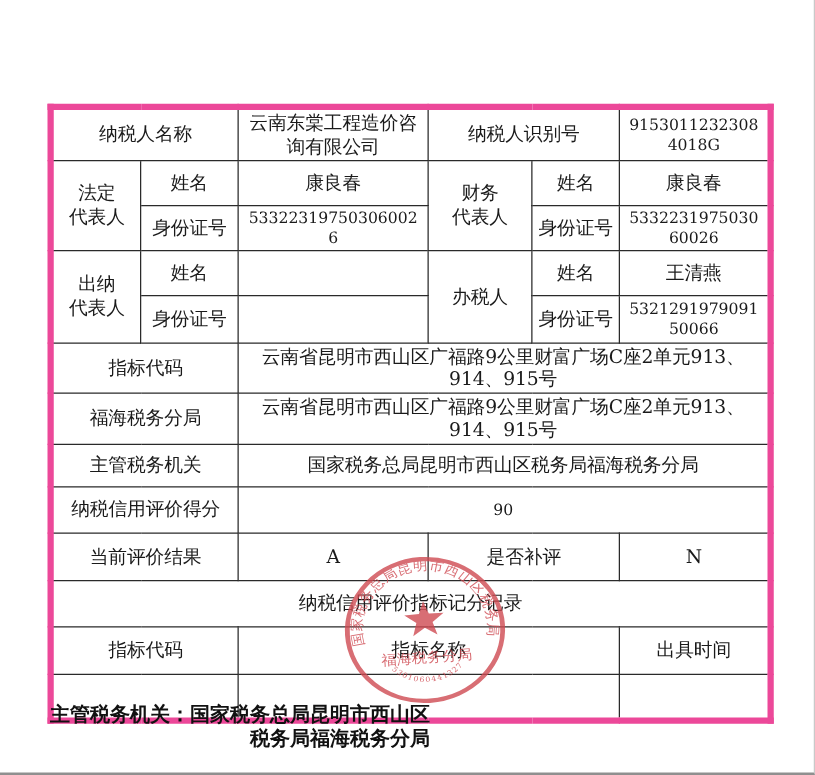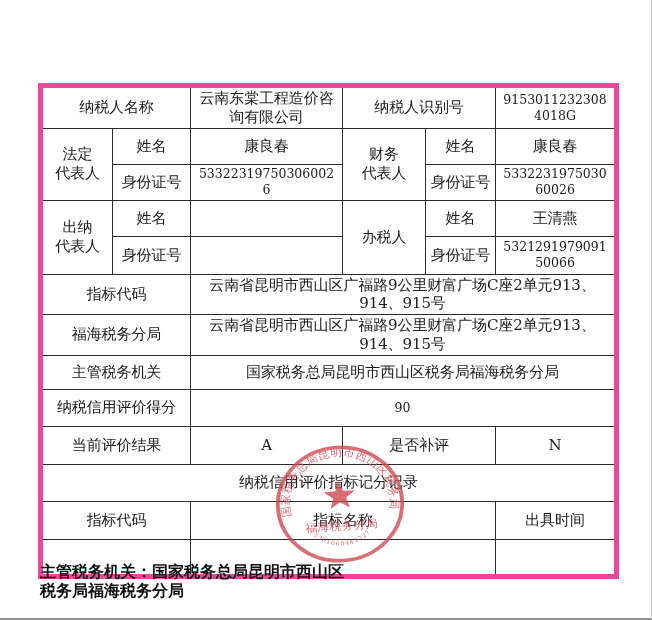--- a/index.html
+++ b/index.html
@@ -42,21 +42,21 @@
     width:136px; height:124px;
     opacity:0.8; transform:rotate(-4deg);
     pointer-events:none; z-index:5;
   }
   
   .footer {
     position:absolute; left:40px; top:562px; width:576px;
     display:flex; align-items:center;
     font-weight:bold; font-size:16px; color:#111;
   }
-  .footer-left { width:304px; text-align:left; line-height:1.2; }
+  .footer-left { width:304px; text-align:right; line-height:1.2; }
   .footer-right { margin-left:52px; white-space:nowrap; }
 </style>
 </head>
 <body>
 
 <div class="page">
 
 
   <table class="info">
     <colgroup>

